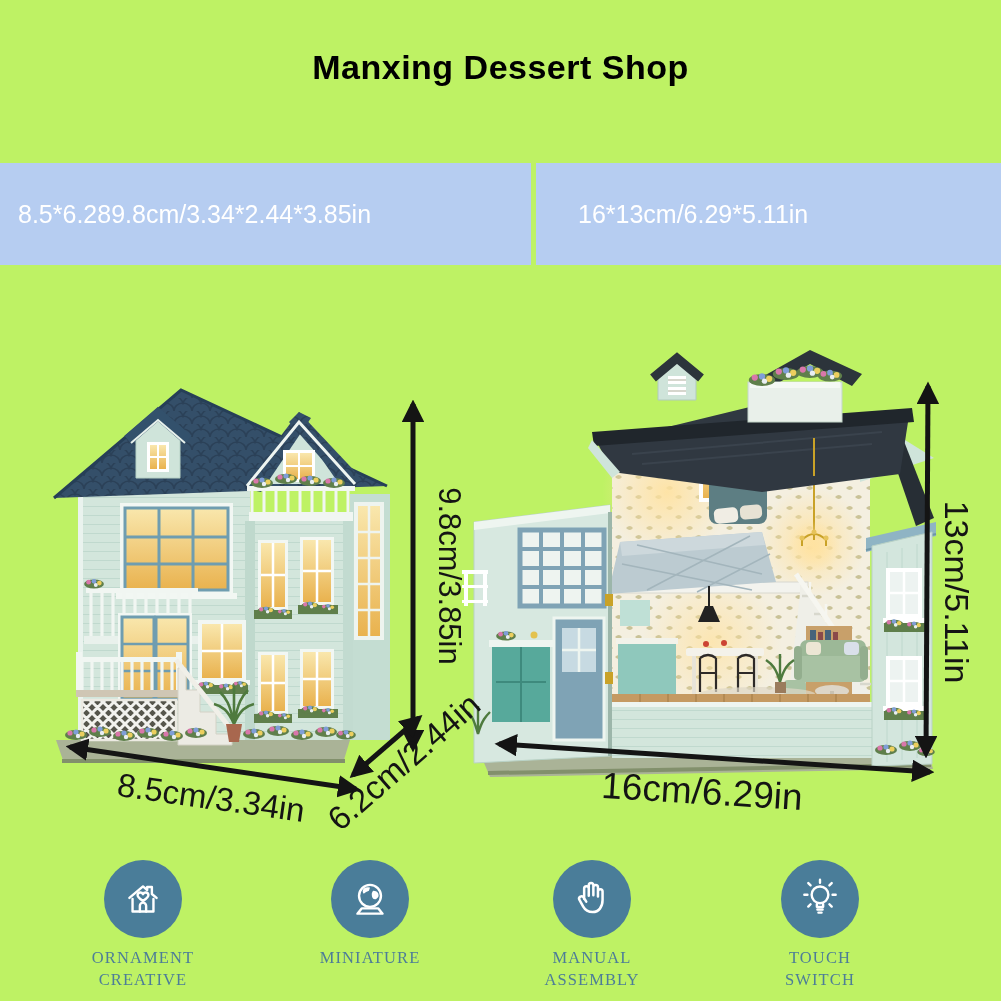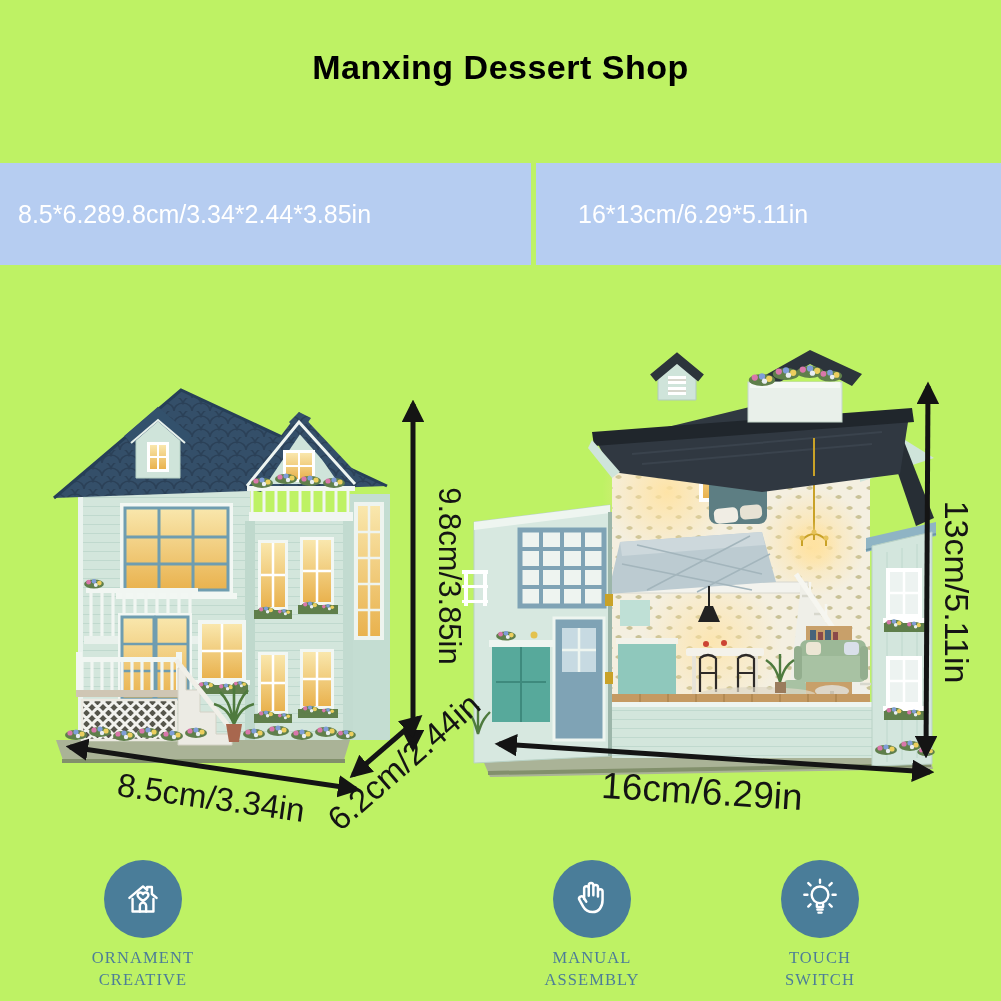--- a/index.html
+++ b/index.html
@@ -378,20 +378,34 @@
         <path d="M19,34 V28.5 a3,3 0 0 1 6,0 V34"></path>
         <path d="M22,17.5 c1.2,-2.4 4.8,-2.2 5.2,0.6 c0.3,2 -2.2,3.8 -5.2,5.8 c-3,-2 -5.5,-3.8 -5.2,-5.8 c0.4,-2.8 4,-3 5.2,-0.6 Z"></path>
       </svg>
     </div>
     <div class="flabel">
       <span>ORNAMENT</span><br>
       <span>CREATIVE</span>
     </div>
   </div>
 
+  <div class="feature f2">
+    <div class="fcircle">
+      <svg width="46" height="46" viewBox="0 0 44 44" fill="none" stroke="#fff" stroke-width="2.3" stroke-linecap="round" stroke-linejoin="round">
+        <circle cx="22" cy="19" r="10.5"></circle>
+        <path d="M16,12 q3,-2 6,-1 l-1,3 q-3,1 -5,3 q-2,-2 0,-5 Z" fill="#fff" stroke="none"></path>
+        <path d="M25,14 q4,0 5,3 q1,3 -2,5 q-3,1 -4,-2 q-1,-4 1,-6 Z" fill="#fff" stroke="none"></path>
+        <path d="M14,31 h16 l4,5 H10 Z"></path>
+      </svg>
+    </div>
+    <div class="flabel">
+      <span>MINIATURE</span><br>
+      <span></span>
+    </div>
+  </div>
 
   <div class="feature f3">
     <div class="fcircle">
       <svg width="46" height="46" viewBox="0 0 44 44" fill="none" stroke="#fff" stroke-width="2.4" stroke-linecap="round" stroke-linejoin="round">
         <path d="M14.5,22 V12 a2.2,2.2 0 0 1 4.4,0 V19 M18.9,12.5 V8.8 a2.2,2.2 0 0 1 4.4,0 V18.5 M23.3,10.8 a2.2,2.2 0 0 1 4.4,0 V19.5 M27.7,14.8 a2.2,2.2 0 0 1 4.4,0 V23 c0,6.5 -3.5,11.5 -9.5,11.5 c-4.5,0 -7,-1.6 -9,-5.2 l-3.6,-6.4 a2.3,2.3 0 0 1 4,-2.3 l2.5,3.9"></path>
       </svg>
     </div>
     <div class="flabel">
       <span>MANUAL</span><br>
       <span>ASSEMBLY</span>

